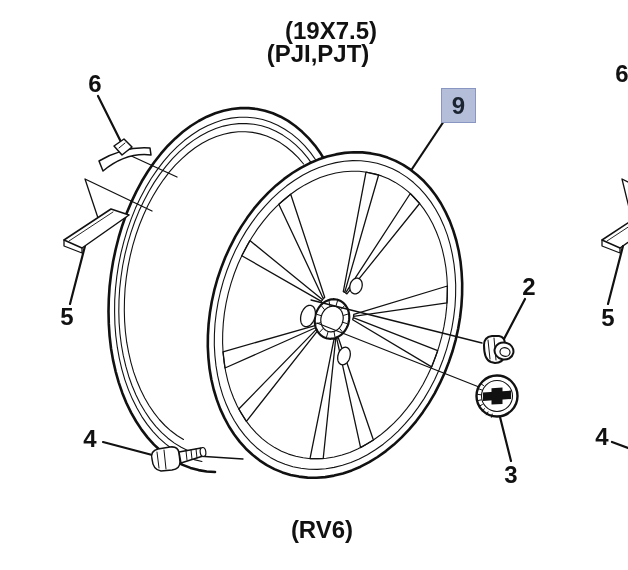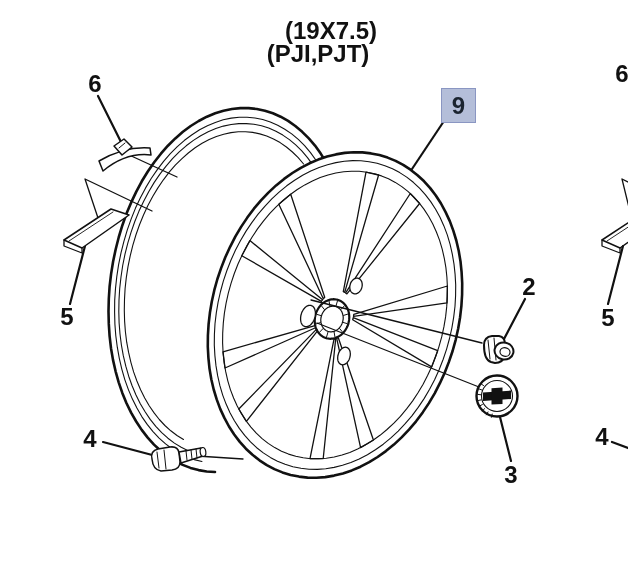--- a/index.html
+++ b/index.html
@@ -131,20 +131,21 @@
       <path stroke-width="1.5" fill="#fff" d="M602,240 L649,209 L667,215 L620,248 Z"></path>
       <path stroke-width="1.3" d="M602,240 L602,246 L620,253 L620,248"></path>
       <path stroke-width="0.9" d="M607,241 L651,212"></path>
       <path stroke-width="2.2" d="M608,304 L623,246"></path>
       <path stroke-width="2.2" d="M612,442 L628,448"></path>
     </g>
   </svg>
 
   <div class="cap" style="left:331px;top:17px">(19X7.5)</div>
   <div class="cap" style="left:318px;top:40px">(PJI,PJT)</div>
+  <div class="cap" style="left:322px;top:516px">(RV6)</div>
 
   <div class="num-selected" style="left:441px;top:88px">9</div>
   <div class="num" style="left:95px;top:84px">6</div>
   <div class="num" style="left:67px;top:317px">5</div>
   <div class="num" style="left:90px;top:439px">4</div>
   <div class="num" style="left:529px;top:287px">2</div>
   <div class="num" style="left:511px;top:475px">3</div>
 
   <div class="num" style="left:622px;top:74px">6</div>
   <div class="num" style="left:608px;top:318px">5</div>

